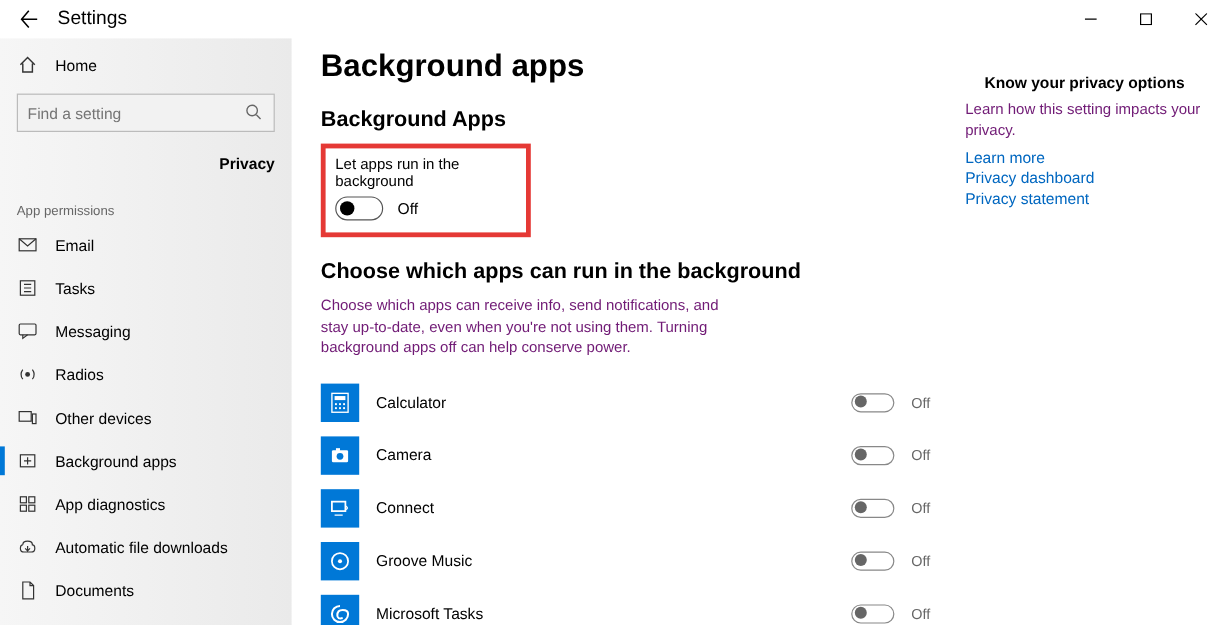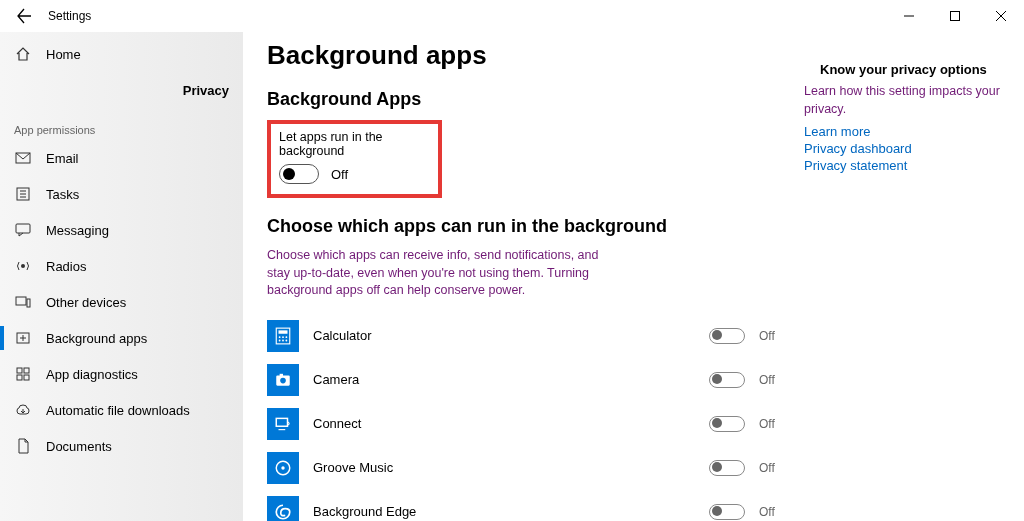--- a/index.html
+++ b/index.html
@@ -1,20 +1,20 @@
 <!DOCTYPE html>
 <html><head>
 <meta charset="utf-8">
 <style>
 * { margin: 0; padding: 0; box-sizing: border-box; font-family: "Segoe UI", Arial, sans-serif; }
 body { width: 1024px; height: 521px; overflow: hidden; background: #fff; color: #000; font-size: 13px; }
 
 .titlebar { height: 32px; display: flex; align-items: center; padding: 0 0 0 12px; }
 .titlebar .back { width: 24px; height: 24px; display: flex; align-items: center; justify-content: center; cursor: pointer; margin-right: 12px; }
-.titlebar .title { font-size: 12px; }
+.titlebar .title { font-size: 16px; }
 .titlebar .spacer { flex: 1; }
 .win-controls { display: flex; }
 .win-btn { width: 46px; height: 32px; display: flex; align-items: center; justify-content: center; cursor: pointer; }
 
 .body { display: flex; height: 489px; }
 
 .sidebar { width: 243px; background: linear-gradient(90deg, #f6f6f6 0%, #eaeaea 100%); border-right: 0; padding-top: 4px; position: relative; }
 .side-item { display: flex; align-items: center; height: 36px; padding: 0 14px; cursor: pointer; gap: 14px; }
 .side-item.section { height: 32px; font-size: 11px; color: #666; cursor: default; padding-top: 12px; text-align: center; }
 .side-item.bold { font-weight: 600; justify-content: flex-end; }
@@ -85,20 +85,29 @@
 <div class="body">
   <div class="sidebar">
     <div class="side-item">
       <span class="side-icon">
           <svg width="16" height="16" viewBox="0 0 16 16">
             <path d="M2 8 L8 2 L14 8 M4 7 V14 H12 V7" stroke="#333" fill="none" stroke-width="1.2"></path>
           </svg>
         </span>
       <span class="side-label">Home</span>
     </div>
+    <div class="searchbox">
+      <input placeholder="Find a setting" style="">
+      <span class="sicon">
+          <svg width="14" height="14" viewBox="0 0 16 16">
+            <circle cx="7" cy="7" r="5" stroke="#666" fill="none" stroke-width="1.3"></circle>
+            <line x1="11" y1="11" x2="15" y2="15" stroke="#666" stroke-width="1.3"></line>
+          </svg>
+        </span>
+    </div>
     <div class="side-item bold">
       <span class="side-label">Privacy</span>
     </div>
     <div class="side-item section">
       <span>App permissions</span>
     </div>
 
     <div class="side-item">
       <span class="side-icon">
           <svg width="16" height="16" viewBox="0 0 16 16">
@@ -265,21 +274,21 @@
               <div class="knob"></div>
             </div>
             <div class="toggle-label">Off</div>
           </div>
           <div class="app-row">
             <div class="app-icon">
               <svg width="18" height="18" viewBox="0 0 16 16">
                 <path d="M8 2 A6 6 0 1 0 14 8 Q14 5 10 5 Q6 5 6 9 Q6 12 10 11" stroke="#fff" fill="none" stroke-width="1.5"></path>
               </svg>
             </div>
-            <div class="app-name">Background Edge</div>
+            <div class="app-name">Microsoft Tasks</div>
             <div class="app-spacer"></div>
             <div class="toggle small">
               <div class="knob"></div>
             </div>
             <div class="toggle-label">Off</div>
           </div>
         </div>
     </div>
 
     <div class="right-pane">

